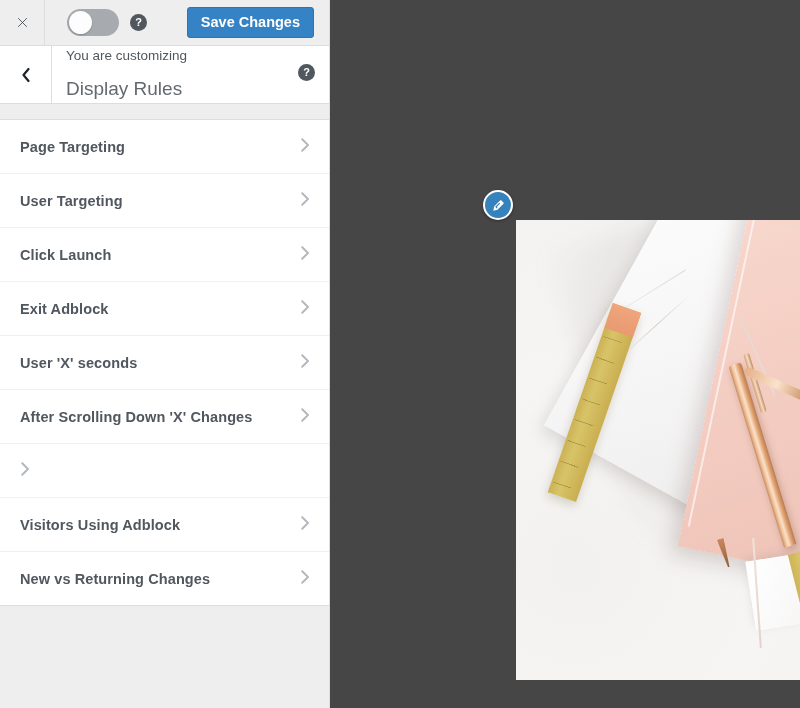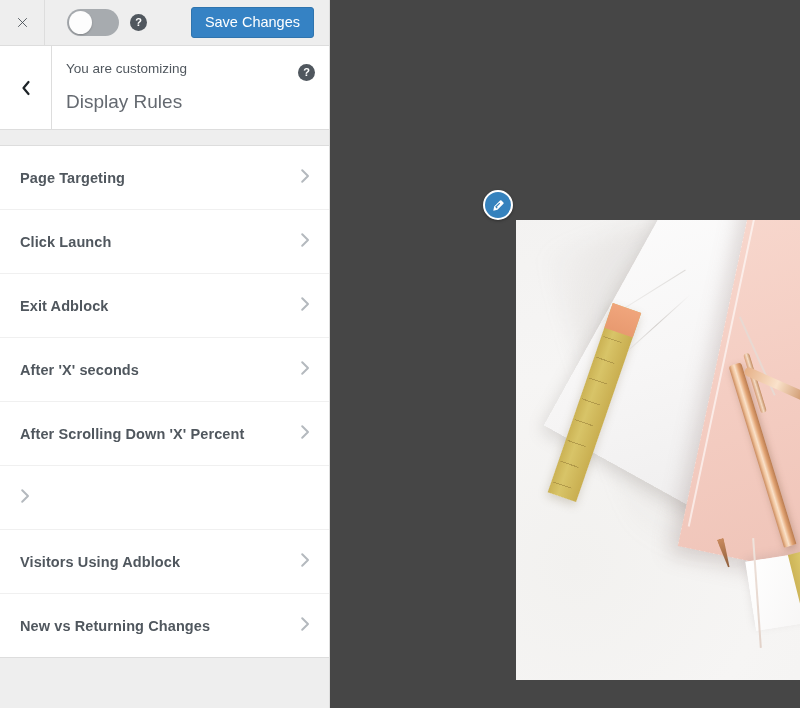--- a/index.html
+++ b/index.html
@@ -268,29 +268,29 @@
     cursor: pointer;
     font-family: "Liberation Sans", sans-serif;
   }
   .save-btn {
     margin-right: 15px;
     background: #3582c4;
     color: #ffffff;
     border: 1px solid #2f74ae;
     border-radius: 3px;
     font-size: 14.5px;
-    font-weight: normal;
+    font-weight: bold;
     padding: 7px 13px 8px;
     cursor: pointer;
     font-family: "Liberation Sans", sans-serif;
     line-height: 1;
   }
 
   .cust-title-bar {
-    height: 84px;
+    height: 58px;
     background: #ffffff;
     border-bottom: 1px solid #dddddd;
     display: flex;
     align-items: stretch;
     flex: 0 0 auto;
   }
   .back-btn {
     width: 52px;
     border-right: 1px solid #dddddd;
     display: flex;
@@ -331,21 +331,21 @@
     background: #eeeeee;
     flex: 0 0 auto;
     border-bottom: 1px solid #dddddd;
   }
 
   .panel-list {
     background: #ffffff;
     flex: 0 0 auto;
   }
   .panel-row {
-    height: 64px;
+    height: 54px;
     display: flex;
     align-items: center;
     justify-content: space-between;
     padding: 0 18px 0 20px;
     border-bottom: 1px solid #f0f0f0;
     cursor: pointer;
     background: #ffffff;
   }
   .panel-row:last-child { border-bottom: 1px solid #dddddd; }
   .panel-row-label {
@@ -442,50 +442,58 @@
 
       <div class="panel-row">
         <span class="panel-row-label">Page Targeting</span>
         <span class="chev">
           <svg width="11" height="16" viewBox="0 0 11 16">
               <path fill="none" stroke="#b4b9be" stroke-width="2" stroke-linecap="round" stroke-linejoin="round" d="M2.2 2.2 L8 8 L2.2 13.8"></path>
             </svg>
         </span>
       </div>
 
+      <div class="panel-row">
+        <span class="panel-row-label">User Targeting</span>
+        <span class="chev">
+          <svg width="11" height="16" viewBox="0 0 11 16">
+              <path fill="none" stroke="#b4b9be" stroke-width="2" stroke-linecap="round" stroke-linejoin="round" d="M2.2 2.2 L8 8 L2.2 13.8"></path>
+            </svg>
+        </span>
+      </div>
 
       <div class="panel-row">
         <span class="panel-row-label">Click Launch</span>
         <span class="chev">
           <svg width="11" height="16" viewBox="0 0 11 16">
               <path fill="none" stroke="#b4b9be" stroke-width="2" stroke-linecap="round" stroke-linejoin="round" d="M2.2 2.2 L8 8 L2.2 13.8"></path>
             </svg>
         </span>
       </div>
 
       <div class="panel-row">
         <span class="panel-row-label">Exit Adblock</span>
         <span class="chev">
           <svg width="11" height="16" viewBox="0 0 11 16">
               <path fill="none" stroke="#b4b9be" stroke-width="2" stroke-linecap="round" stroke-linejoin="round" d="M2.2 2.2 L8 8 L2.2 13.8"></path>
             </svg>
         </span>
       </div>
 
       <div class="panel-row">
-        <span class="panel-row-label">After 'X' seconds</span>
-        <span class="chev">
-          <svg width="11" height="16" viewBox="0 0 11 16">
-              <path fill="none" stroke="#b4b9be" stroke-width="2" stroke-linecap="round" stroke-linejoin="round" d="M2.2 2.2 L8 8 L2.2 13.8"></path>
-            </svg>
-        </span>
-      </div>
-
-      <div class="panel-row">
-        <span class="panel-row-label">After Scrolling Down 'X' Percent</span>
+        <span class="panel-row-label">User 'X' seconds</span>
+        <span class="chev">
+          <svg width="11" height="16" viewBox="0 0 11 16">
+              <path fill="none" stroke="#b4b9be" stroke-width="2" stroke-linecap="round" stroke-linejoin="round" d="M2.2 2.2 L8 8 L2.2 13.8"></path>
+            </svg>
+        </span>
+      </div>
+
+      <div class="panel-row">
+        <span class="panel-row-label">After Scrolling Down 'X' Changes</span>
         <span class="chev">
           <svg width="11" height="16" viewBox="0 0 11 16">
               <path fill="none" stroke="#b4b9be" stroke-width="2" stroke-linecap="round" stroke-linejoin="round" d="M2.2 2.2 L8 8 L2.2 13.8"></path>
             </svg>
         </span>
       </div>
 
       <div class="panel-row">
         <span class="chev">
           <svg width="11" height="16" viewBox="0 0 11 16">

